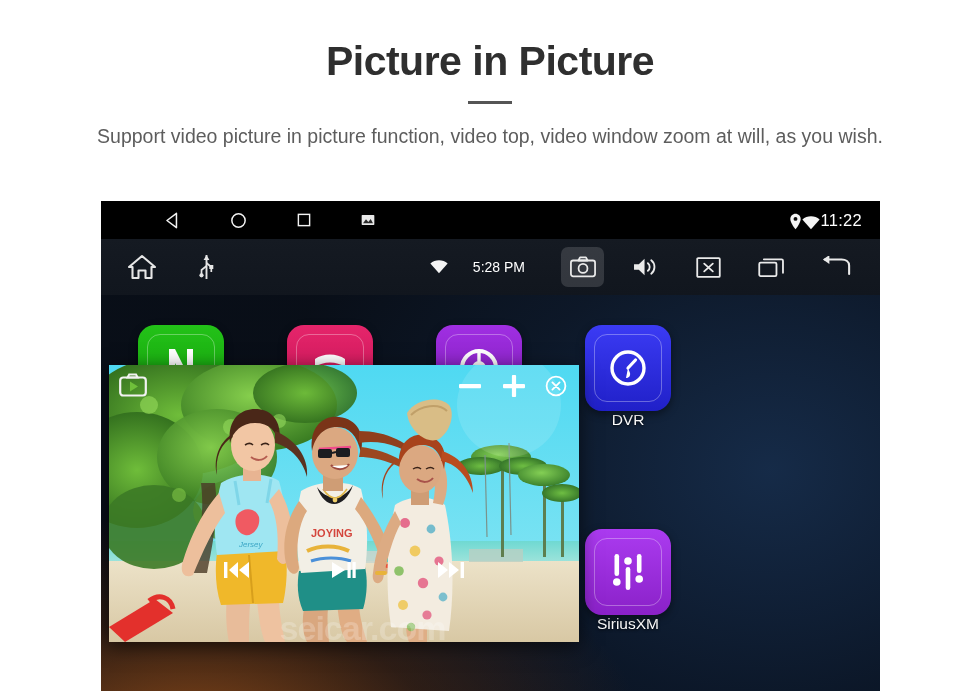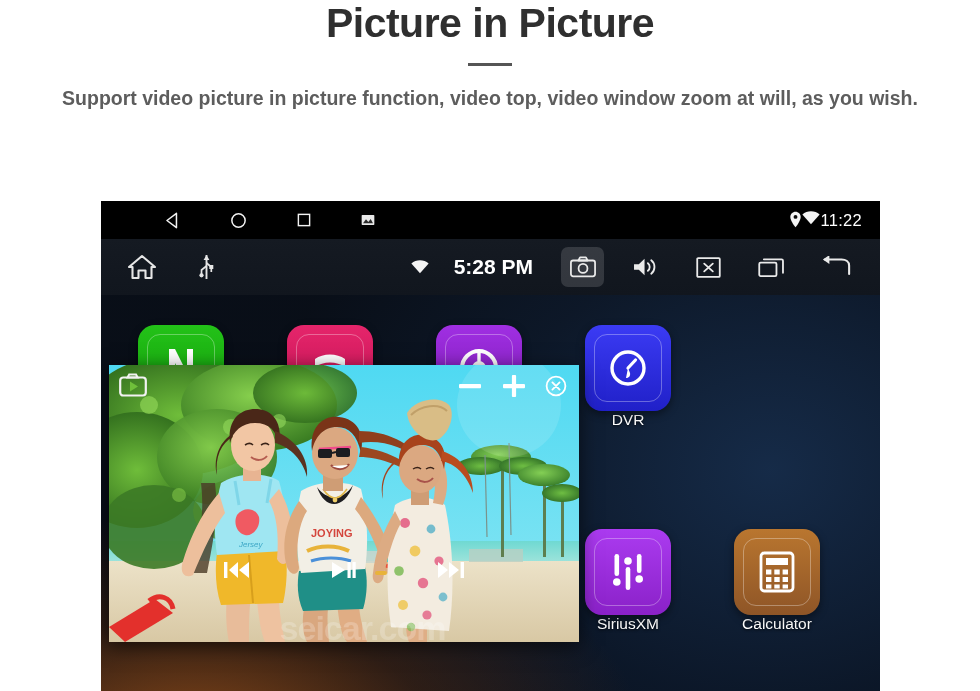--- a/index.html
+++ b/index.html
@@ -12,35 +12,36 @@
 
   
   .page { width:980px; height:691px; position:relative; background:#fff; }
 
   .hero-title {
     text-align:center;
     font-size:41px;
     font-weight:bold;
     color:#2f2f2f;
     letter-spacing:-0.5px;
+    padding-top:38px;
     line-height:1.15;
   }
   .hero-rule {
     width:44px; height:3px;
     background:#555;
     margin:16px auto 0 auto;
   }
   .hero-sub {
     width:880px;
     margin:18px auto 0 auto;
     text-align:center;
     font-size:19.5px;
     color:#5d5d5d;
     line-height:1.5;
-    font-weight:bold;
+    font-weight:normal;
   }
 
   
   .device {
     position:absolute;
     left:101px; top:201px;
     width:779px; height:490px;
     overflow:hidden;
     background:#000;
   }
@@ -62,41 +63,41 @@
     display:flex; align-items:center;
     z-index:6;
   }
   .sb-nav {
     display:flex; align-items:center;
     gap:47px;
     margin-left:62px;
   }
   .sb-right {
     margin-left:auto;
-    display:flex; align-items:flex-start;
+    display:flex; align-items:flex-end;
     gap:0;
     margin-right:18px;
   }
   .sb-time {
     color:#fff; font-size:16.5px;
     letter-spacing:0.3px;
     font-weight:normal;
   }
 
   
   .toolbar {
     position:absolute; left:0; top:38px;
     width:100%; height:56px;
     background:linear-gradient(180deg,#151a22 0%,#11161e 100%);
     display:flex; align-items:center;
     z-index:5;
   }
   .tb-left { display:flex; align-items:center; gap:42px; margin-left:26px; }
   .tb-right { margin-left:auto; display:flex; align-items:center; gap:20px; margin-right:24px; }
-  .tb-time { color:#fff; font-size:21px; font-weight:bold; margin-left:5px; margin-right:8px; }
+  .tb-time { color:#fff; font-size:14px; font-weight:normal; margin-left:5px; margin-right:16px; }
   .tb-btn {
     width:43px; height:40px;
     display:flex; align-items:center; justify-content:center;
     border-radius:7px;
   }
   .tb-btn.active { background:rgba(255,255,255,0.14); }
 
   
   .appgrid {
     position:absolute;
@@ -346,40 +347,20 @@
               <circle cx="20" cy="10" r="3.8" fill="#fff"></circle>
               <rect x="17.7" y="16" width="4.6" height="23" rx="2.3" fill="#fff"></rect>
               <rect x="28.9" y="3" width="4.6" height="19" rx="2.3" fill="#fff"></rect>
               <circle cx="31.2" cy="28" r="3.8" fill="#fff"></circle>
             </svg>
           </span>
         </div>
         <div class="app-label">SiriusXM</div>
       </div>
 
-      <div class="app" style="left:616px; top:234px;">
-        <div class="app-tile" style="background:linear-gradient(180deg,#b9762f 0%,#8e5527 100%);">
-          <span class="app-icon">
-            <svg width="36" height="42" viewBox="0 0 36 42">
-              <rect x="2" y="2" width="32" height="38" rx="3.2" fill="none" stroke="#fff" stroke-width="2.8"></rect>
-              <rect x="7" y="7" width="22" height="7" fill="#fff"></rect>
-              <rect x="7" y="18.5" width="5.4" height="5" fill="#fff"></rect>
-              <rect x="15.3" y="18.5" width="5.4" height="5" fill="#fff"></rect>
-              <rect x="23.6" y="18.5" width="5.4" height="5" fill="#fff"></rect>
-              <rect x="7" y="26" width="5.4" height="5" fill="#fff"></rect>
-              <rect x="15.3" y="26" width="5.4" height="5" fill="#fff"></rect>
-              <rect x="23.6" y="26" width="5.4" height="5" fill="#fff"></rect>
-              <rect x="7" y="33.5" width="5.4" height="4" fill="#fff"></rect>
-              <rect x="15.3" y="33.5" width="5.4" height="4" fill="#fff"></rect>
-              <rect x="23.6" y="33.5" width="5.4" height="4" fill="#fff"></rect>
-            </svg>
-          </span>
-        </div>
-        <div class="app-label">Calculator</div>
-      </div>
 
     </div>
 
     <div class="pip">
       <div class="pip-video">
         <svg width="470" height="277" viewBox="0 0 470 277" preserveAspectRatio="none">
           <defs>
             <linearGradient id="sky" x1="0" y1="0" x2="0" y2="1">
               <stop offset="0%" stop-color="#4fd9f2"></stop>
               <stop offset="100%" stop-color="#8ee7f3"></stop>

